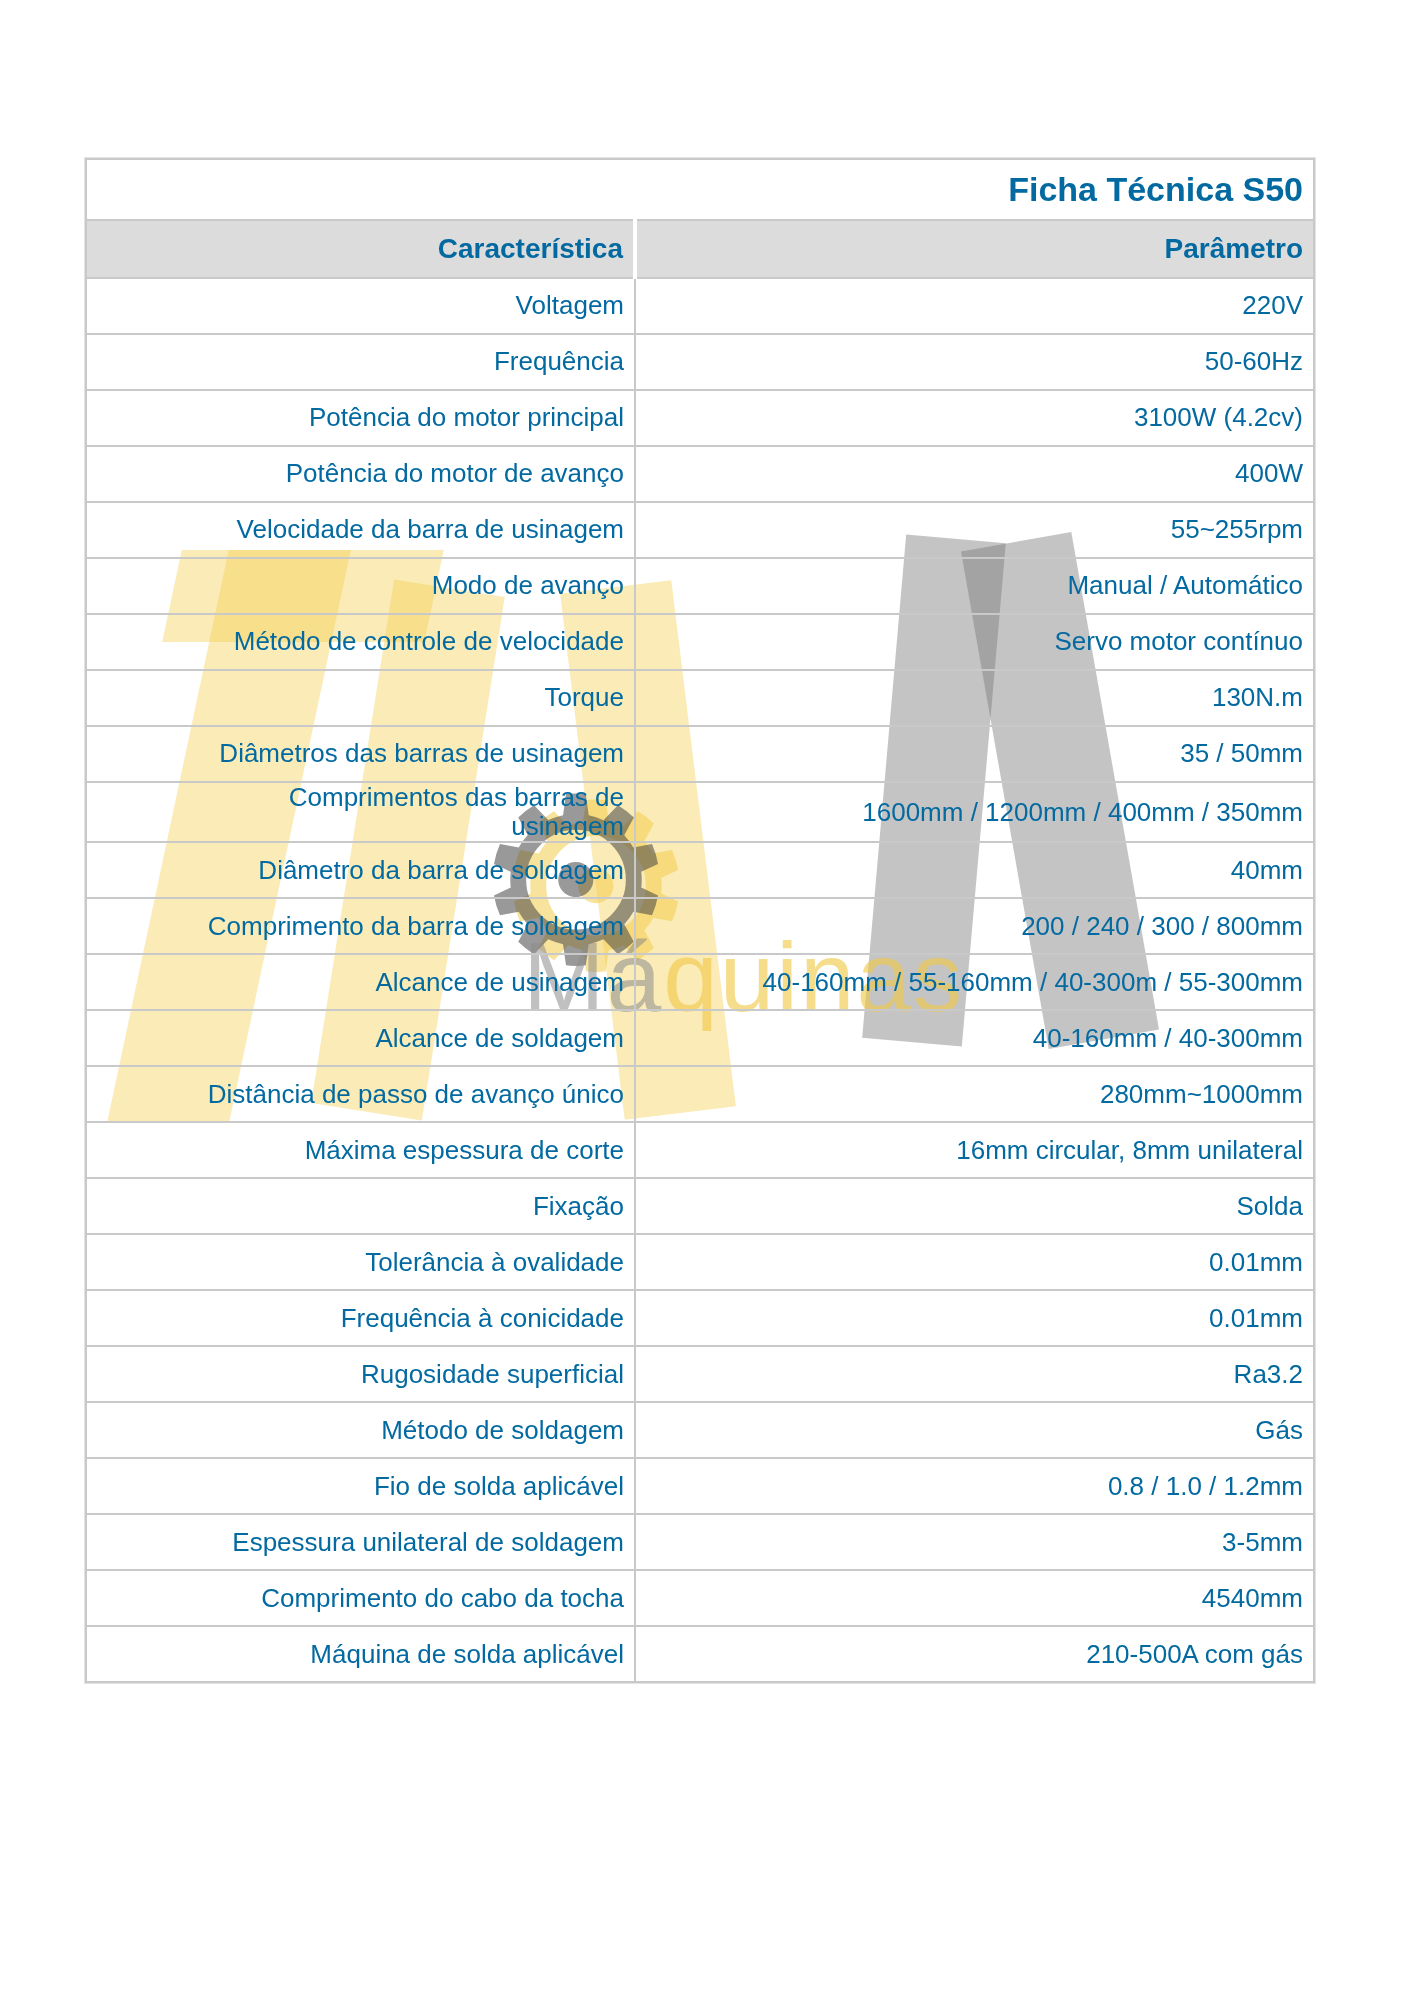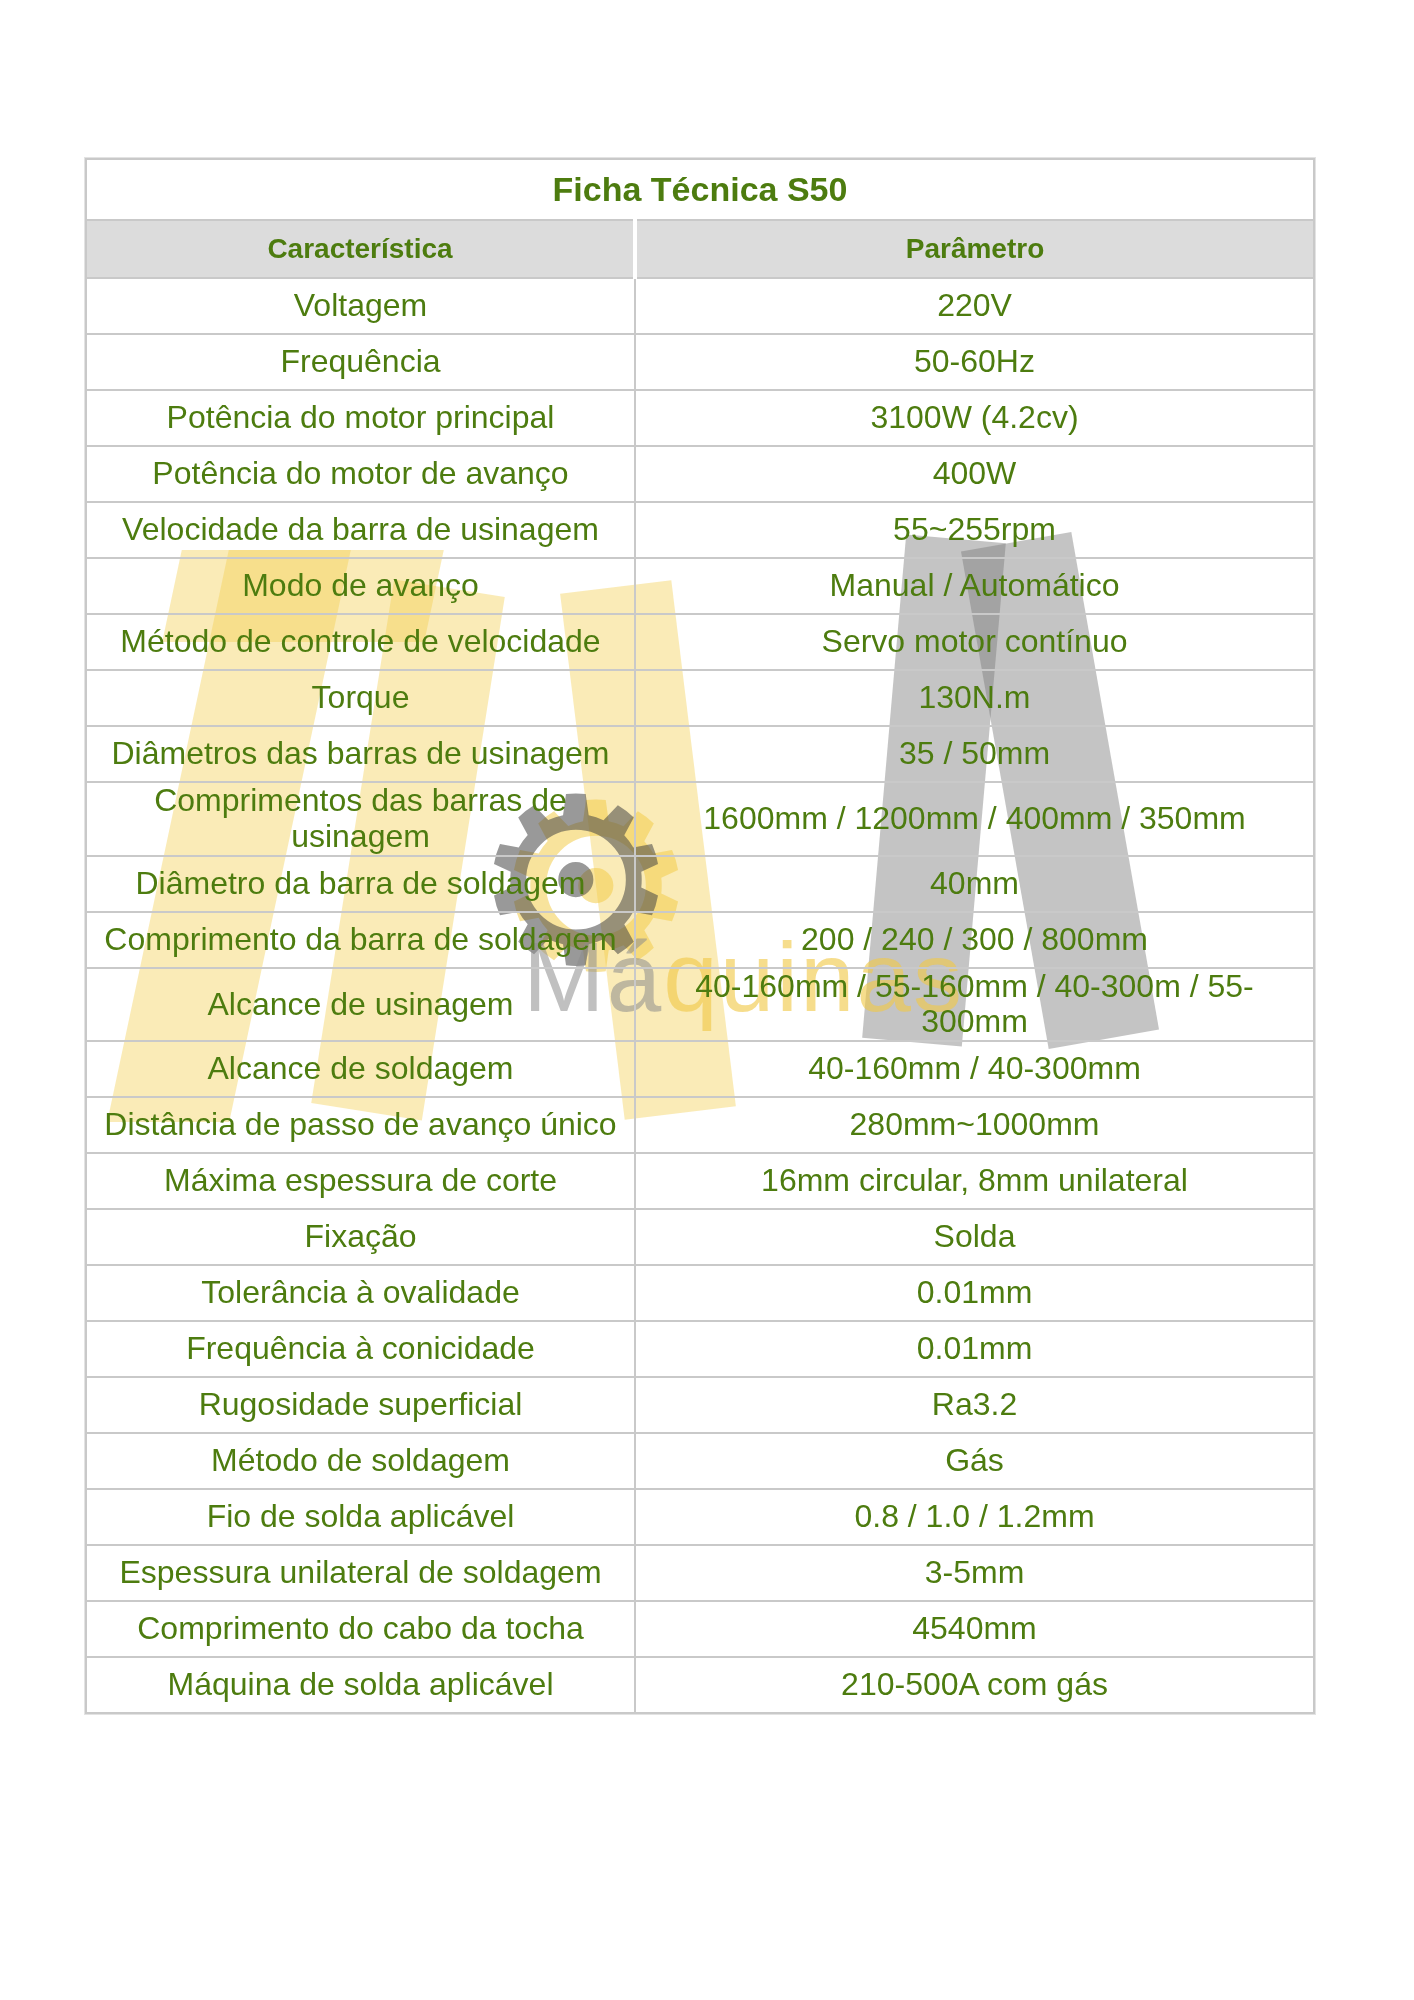--- a/index.html
+++ b/index.html
@@ -35,32 +35,32 @@
   .wm-brand .yellow{color:rgba(240,200,70,0.62);}
 
   
   table.spec{
     position:absolute;left:85px;top:158px;width:1230px;z-index:1;
     border-collapse:collapse;table-layout:fixed;background:transparent;
     box-shadow:0 0 0 1px #e3e3e3;
   }
   col.c1{width:549px;}
   .spec th,.spec td{
-    border:2px solid #c9c9c9;text-align:center;vertical-align:middle;
-    color:#4d7c0f;padding:0 10px;box-sizing:border-box;
+    border:2px solid #c9c9c9;text-align:right;vertical-align:middle;
+    color:#0369a1;padding:0 10px;box-sizing:border-box;
   }
   tr.title-row th{
     height:61px;font-size:34px;font-weight:bold;background:#ffffff;
   }
   tr.head-row th{
     height:58px;font-size:28px;font-weight:bold;background:#dcdcdc;
   }
   tr.head-row th + th{border-left:4px solid #ffffff;}
   tbody td{
-    height:56px;font-size:32px;font-weight:normal;background:transparent;
+    height:56px;font-size:26px;font-weight:normal;background:transparent;
     white-space:pre-line;line-height:1.12;margin-left:16px;
   }
 </style>
 </head>
 <body>
 
 <div class="watermark">
   <div class="wm wm-y wm-topbar"></div>
   <div class="wm wm-y wm-stem"></div>
   <div class="wm wm-y wm-v-left"></div>

